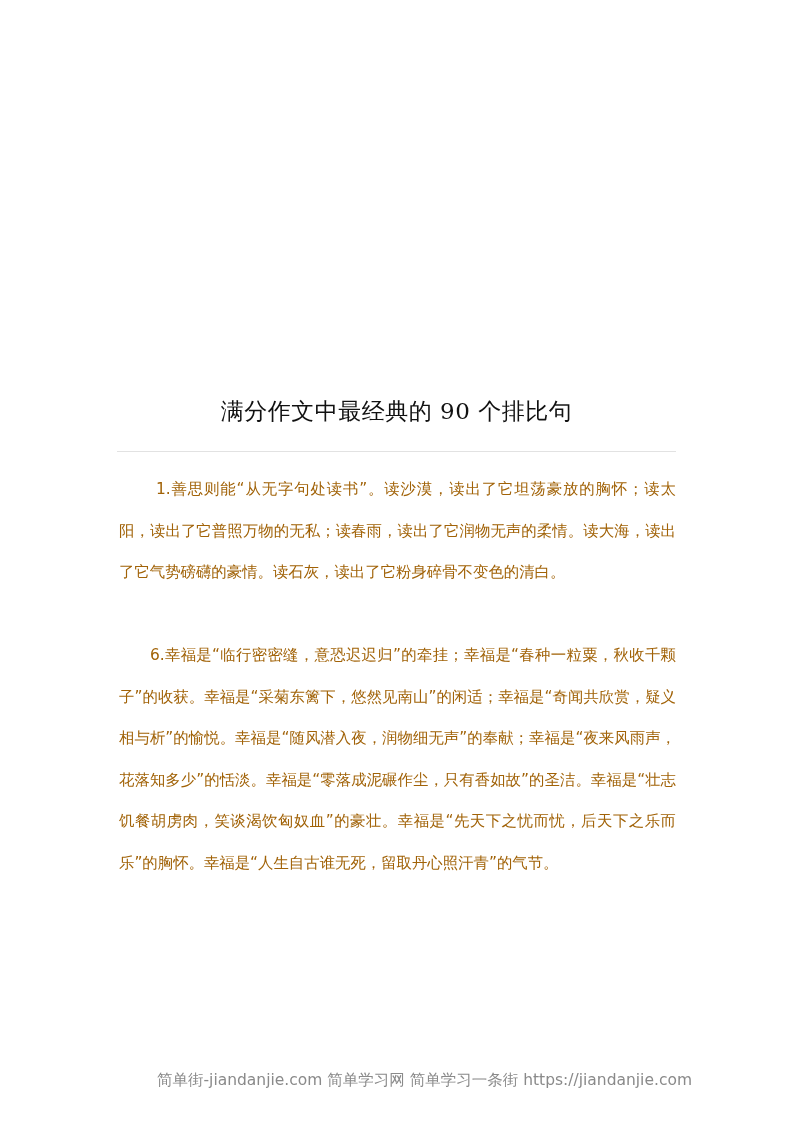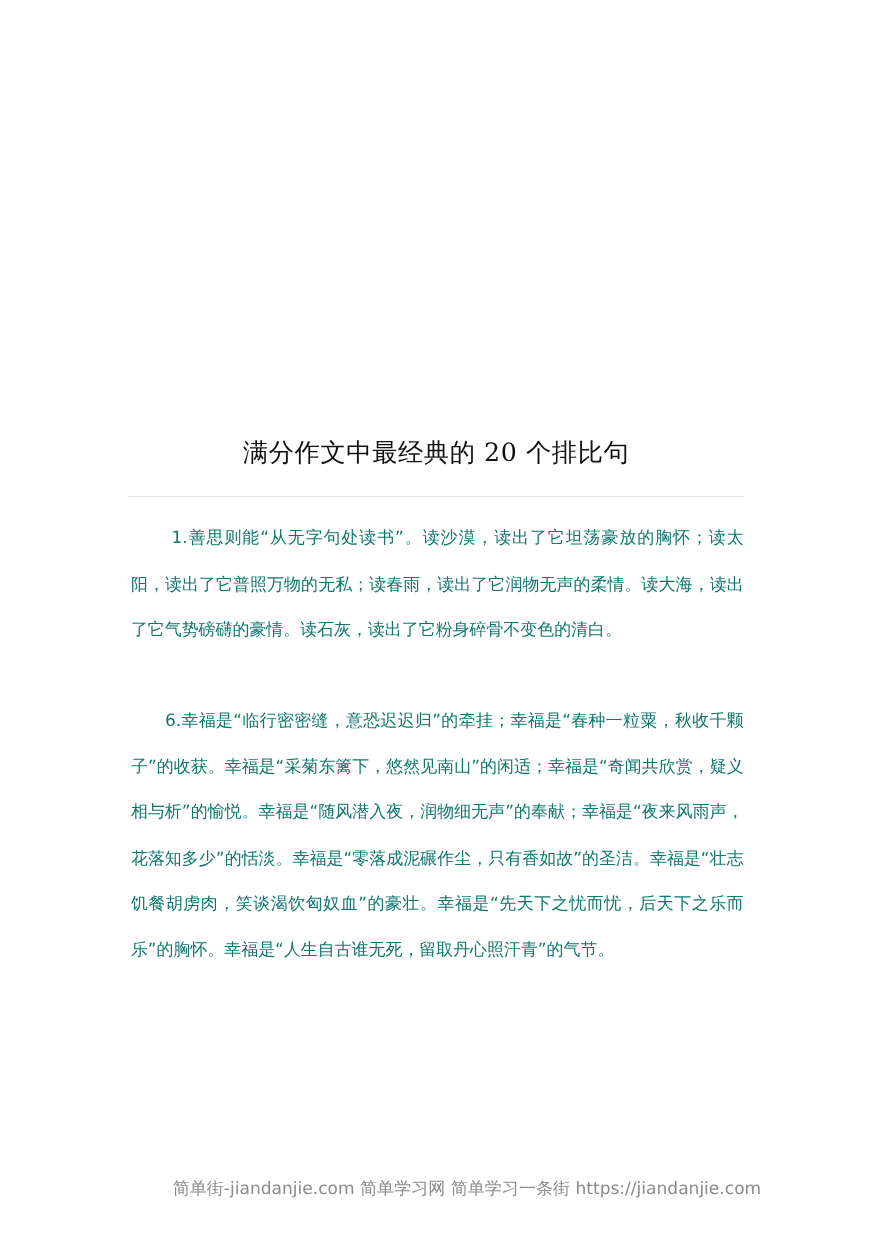--- a/index.html
+++ b/index.html
@@ -10,41 +10,41 @@
   .title {
     position: absolute; top: 396px; left: 0; width: 793px; text-align: center;
     font-family: "DejaVu Serif", "Liberation Serif", serif;
     font-size: 23px; color: #111; letter-spacing: 0.5px;
   }
   .divider {
     position: absolute; top: 451px; left: 117px; width: 559px; height: 1px; background: #e2e2e2;
   }
   .para {
     position: absolute; left: 119px; width: 557px;
-    font-size: 15.4px; line-height: 41.5px; color: #0f766e; text-align: justify;
+    font-size: 15.4px; line-height: 41.5px; color: #a16207; text-align: justify;
     margin: 0;
   }
   .p1 { top: 469px; text-indent: 37px; }
   .p2 { top: 635px; text-indent: 31px; }
   .footer {
     position: absolute; top: 1066px; left: 0; width: 793px; height: 30px;
   }
   .footer-url {
     position: absolute; left: 0; width: 793px; text-align: center; top: 4px;
     font-size: 15.5px; color: #8a8a8a; padding-left: 28px;
   }
   .footer-notice {
     position: absolute; left: 0; width: 793px; text-align: center; top: 7px;
     font-size: 11px; color: #111; font-weight: bold; letter-spacing: -0.5px;
   }
 </style>
 </head>
 <body>
 
-<div class="title">满分作文中最经典的 20 个排比句</div>
+<div class="title">满分作文中最经典的 90 个排比句</div>
 <div class="divider"></div>
 
 <p class="para p1">1.善思则能“从无字句处读书”。读沙漠，读出了它坦荡豪放的胸怀；读太阳，读出了它普照万物的无私；读春雨，读出了它润物无声的柔情。读大海，读出了它气势磅礴的豪情。读石灰，读出了它粉身碎骨不变色的清白。</p>
 <p class="para p2">6.幸福是“临行密密缝，意恐迟迟归”的牵挂；幸福是“春种一粒粟，秋收千颗子”的收获。幸福是“采菊东篱下，悠然见南山”的闲适；幸福是“奇闻共欣赏，疑义相与析”的愉悦。幸福是“随风潜入夜，润物细无声”的奉献；幸福是“夜来风雨声，花落知多少”的恬淡。幸福是“零落成泥碾作尘，只有香如故”的圣洁。幸福是“壮志饥餐胡虏肉，笑谈渴饮匈奴血”的豪壮。幸福是“先天下之忧而忧，后天下之乐而乐”的胸怀。幸福是“人生自古谁无死，留取丹心照汗青”的气节。</p>
 
 <div class="footer">
   <div class="footer-url">简单街-jiandanjie.com 简单学习网 简单学习一条街 https://jiandanjie.com</div>
 </div>
 
 </body></html>

